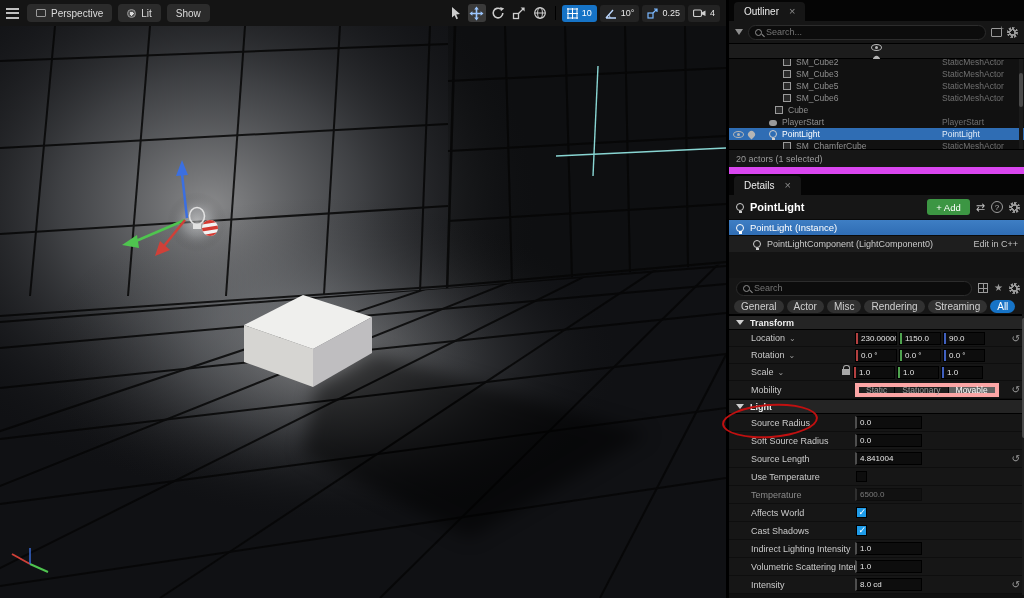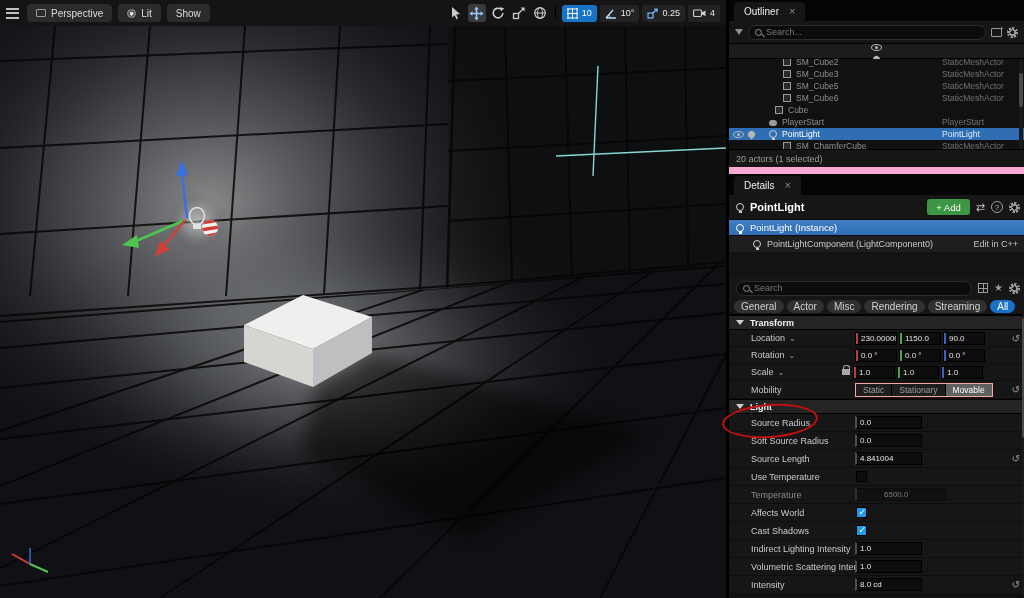--- a/index.html
+++ b/index.html
@@ -19,21 +19,21 @@
   .vt-right{margin-left:auto;display:flex;align-items:center;gap:3px;}
   .tico{width:18px;height:18px;display:flex;align-items:center;justify-content:center;border-radius:3px;cursor:pointer;}
   .tico.active{background:#3a3a3a;}
   .vsep{width:1px;height:14px;background:#000;margin:0 3px;}
   .snapgroup{display:flex;align-items:center;height:17px;background:#232323;border-radius:3px;padding:0 5px;gap:4px;cursor:pointer;}
   .snapgroup.blue{background:#1673c6;}
   .snapval{font-size:9px;color:#e8e8e8;}
   .snapgroup.blue .snapval{color:#fff;}
 
   
-  .rightpanel{position:absolute;left:726px;top:0;width:298px;height:598px;background:#f9a8d4;border-left:3px solid #000;}
+  .rightpanel{position:absolute;left:726px;top:0;width:298px;height:598px;background:#d946ef;border-left:3px solid #000;}
   .tabbar{height:21px;background:#050505;display:flex;align-items:flex-end;padding-left:5px;}
   .tab{display:flex;align-items:center;gap:10px;height:19px;padding:0 10px;background:#161616;border-radius:4px 4px 0 0;font-size:10px;color:#ececec;cursor:pointer;}
   .tab .x{color:#8a8a8a;font-size:11px;line-height:1;cursor:pointer;}
 
   
   .o-toolbar{height:22px;display:flex;align-items:center;gap:5px;padding:0 6px;background:#161616;}
   .funnel{width:0;height:0;border-left:4px solid transparent;border-right:4px solid transparent;border-top:6px solid #8f8f8f;}
   .searchbox{flex:1;display:flex;align-items:center;gap:4px;height:15px;background:#0c0c0c;border:1px solid #2c2c2c;border-radius:8px;padding:0 6px;}
   .searchbox input{flex:1;background:transparent;border:none;outline:none;color:#bdbdbd;font-size:9px;min-width:0;}
   .mag{width:7px;height:7px;border:1.3px solid #8f8f8f;border-radius:50%;position:relative;flex:none;}
@@ -93,25 +93,25 @@
   .p-row{height:17px;display:flex;align-items:center;background:#161616;border-bottom:1px solid #0e0e0e;font-size:9px;color:#cacaca;position:relative;}
   .p-row.tall{height:18px;}
   .p-label{width:126px;padding-left:22px;display:flex;align-items:center;gap:4px;overflow:hidden;white-space:nowrap;flex:none;}
   .ddc::after{content:"⌄";font-size:8px;color:#9a9a9a;}
   .p-vals{display:flex;gap:2px;align-items:center;}
   .nf{display:flex;align-items:center;height:13px;background:#0d0d0d;border:1px solid #000;cursor:text;}
   .nf .bar{width:2px;height:100%;flex:none;}
   .nf .v{width:38px;padding:0 3px;font-size:8px;color:#e6e6e6;overflow:hidden;white-space:nowrap;}
   .nf.wide .v{width:64px;}
   .nf.plain{border-left:2px solid #4e4e4e;}
-  .nf.dim{opacity:.45;padding-left:24px;}
+  .nf.dim{opacity:.45;}
   .bar.x{background:#b34040;}.bar.y{background:#4fa34f;}.bar.z{background:#4060c0;}
   .lockico{width:8px;height:6px;background:#a8a8a8;position:relative;margin:0 3px;flex:none;cursor:pointer;}
   .lockico::before{content:"";position:absolute;left:1.4px;top:-4px;width:5px;height:4px;border:1.3px solid #a8a8a8;border-bottom:none;border-radius:3px 3px 0 0;}
-  .seg{display:flex;border:1px solid #fca5a5;height:14px;}
+  .seg{display:flex;border:4px solid #fca5a5;height:14px;}
   .seg span{padding:0 7px;font-size:8.5px;display:flex;align-items:center;background:#1e1e1e;color:#9c9c9c;border-right:1px solid #000;cursor:pointer;white-space:nowrap;}
   .seg span:last-child{border-right:none;}
   .seg span.active{background:#606060;color:#fff;}
   .reset{position:absolute;right:7px;color:#9a9a9a;font-size:10px;cursor:pointer;}
   .reset::after{content:"↺";}
   .cb{width:11px;height:11px;background:#0d0d0d;border:1px solid #000;margin-left:1px;position:relative;cursor:pointer;}
   .cb.checked{background:#1e9be8;}
   .cb.checked::after{content:"✓";position:absolute;left:1.5px;top:-1px;font-size:9px;color:#fff;}
   .d-scroll{position:absolute;right:1px;top:140px;bottom:3px;width:4px;background:#1a1a1a;}
   .d-scroll .thumb{position:absolute;top:4px;width:4px;height:120px;background:#484848;border-radius:2px;}

